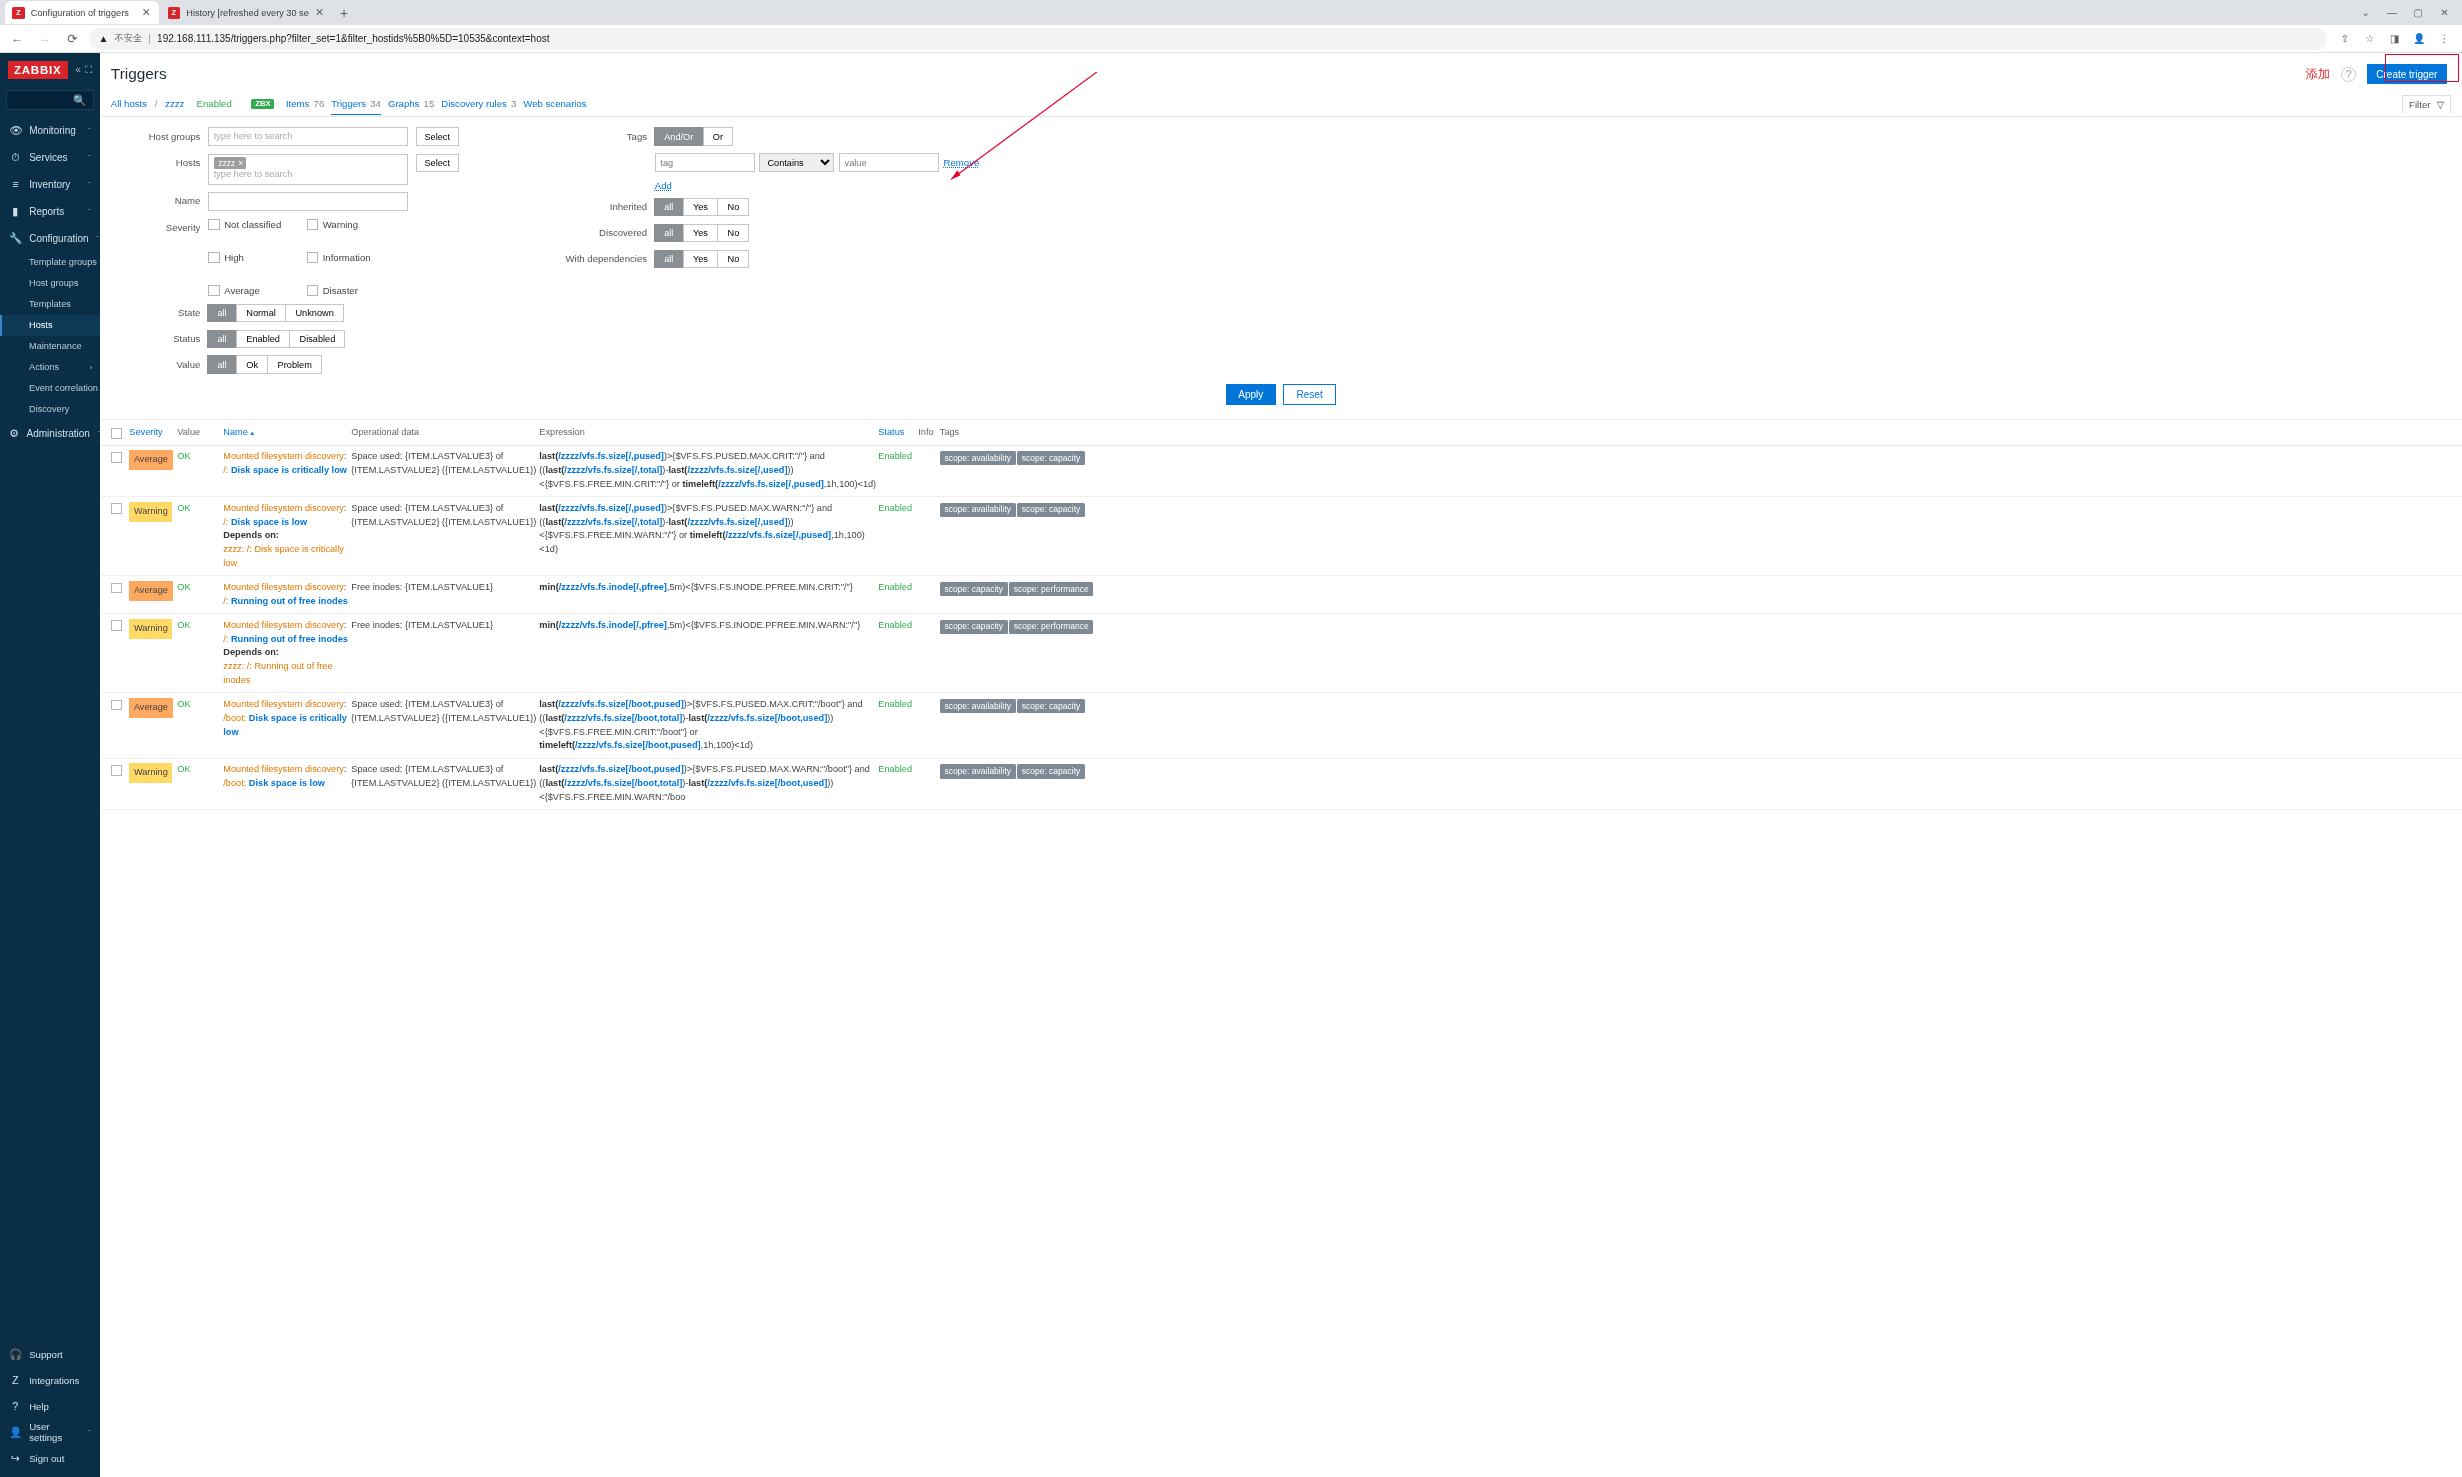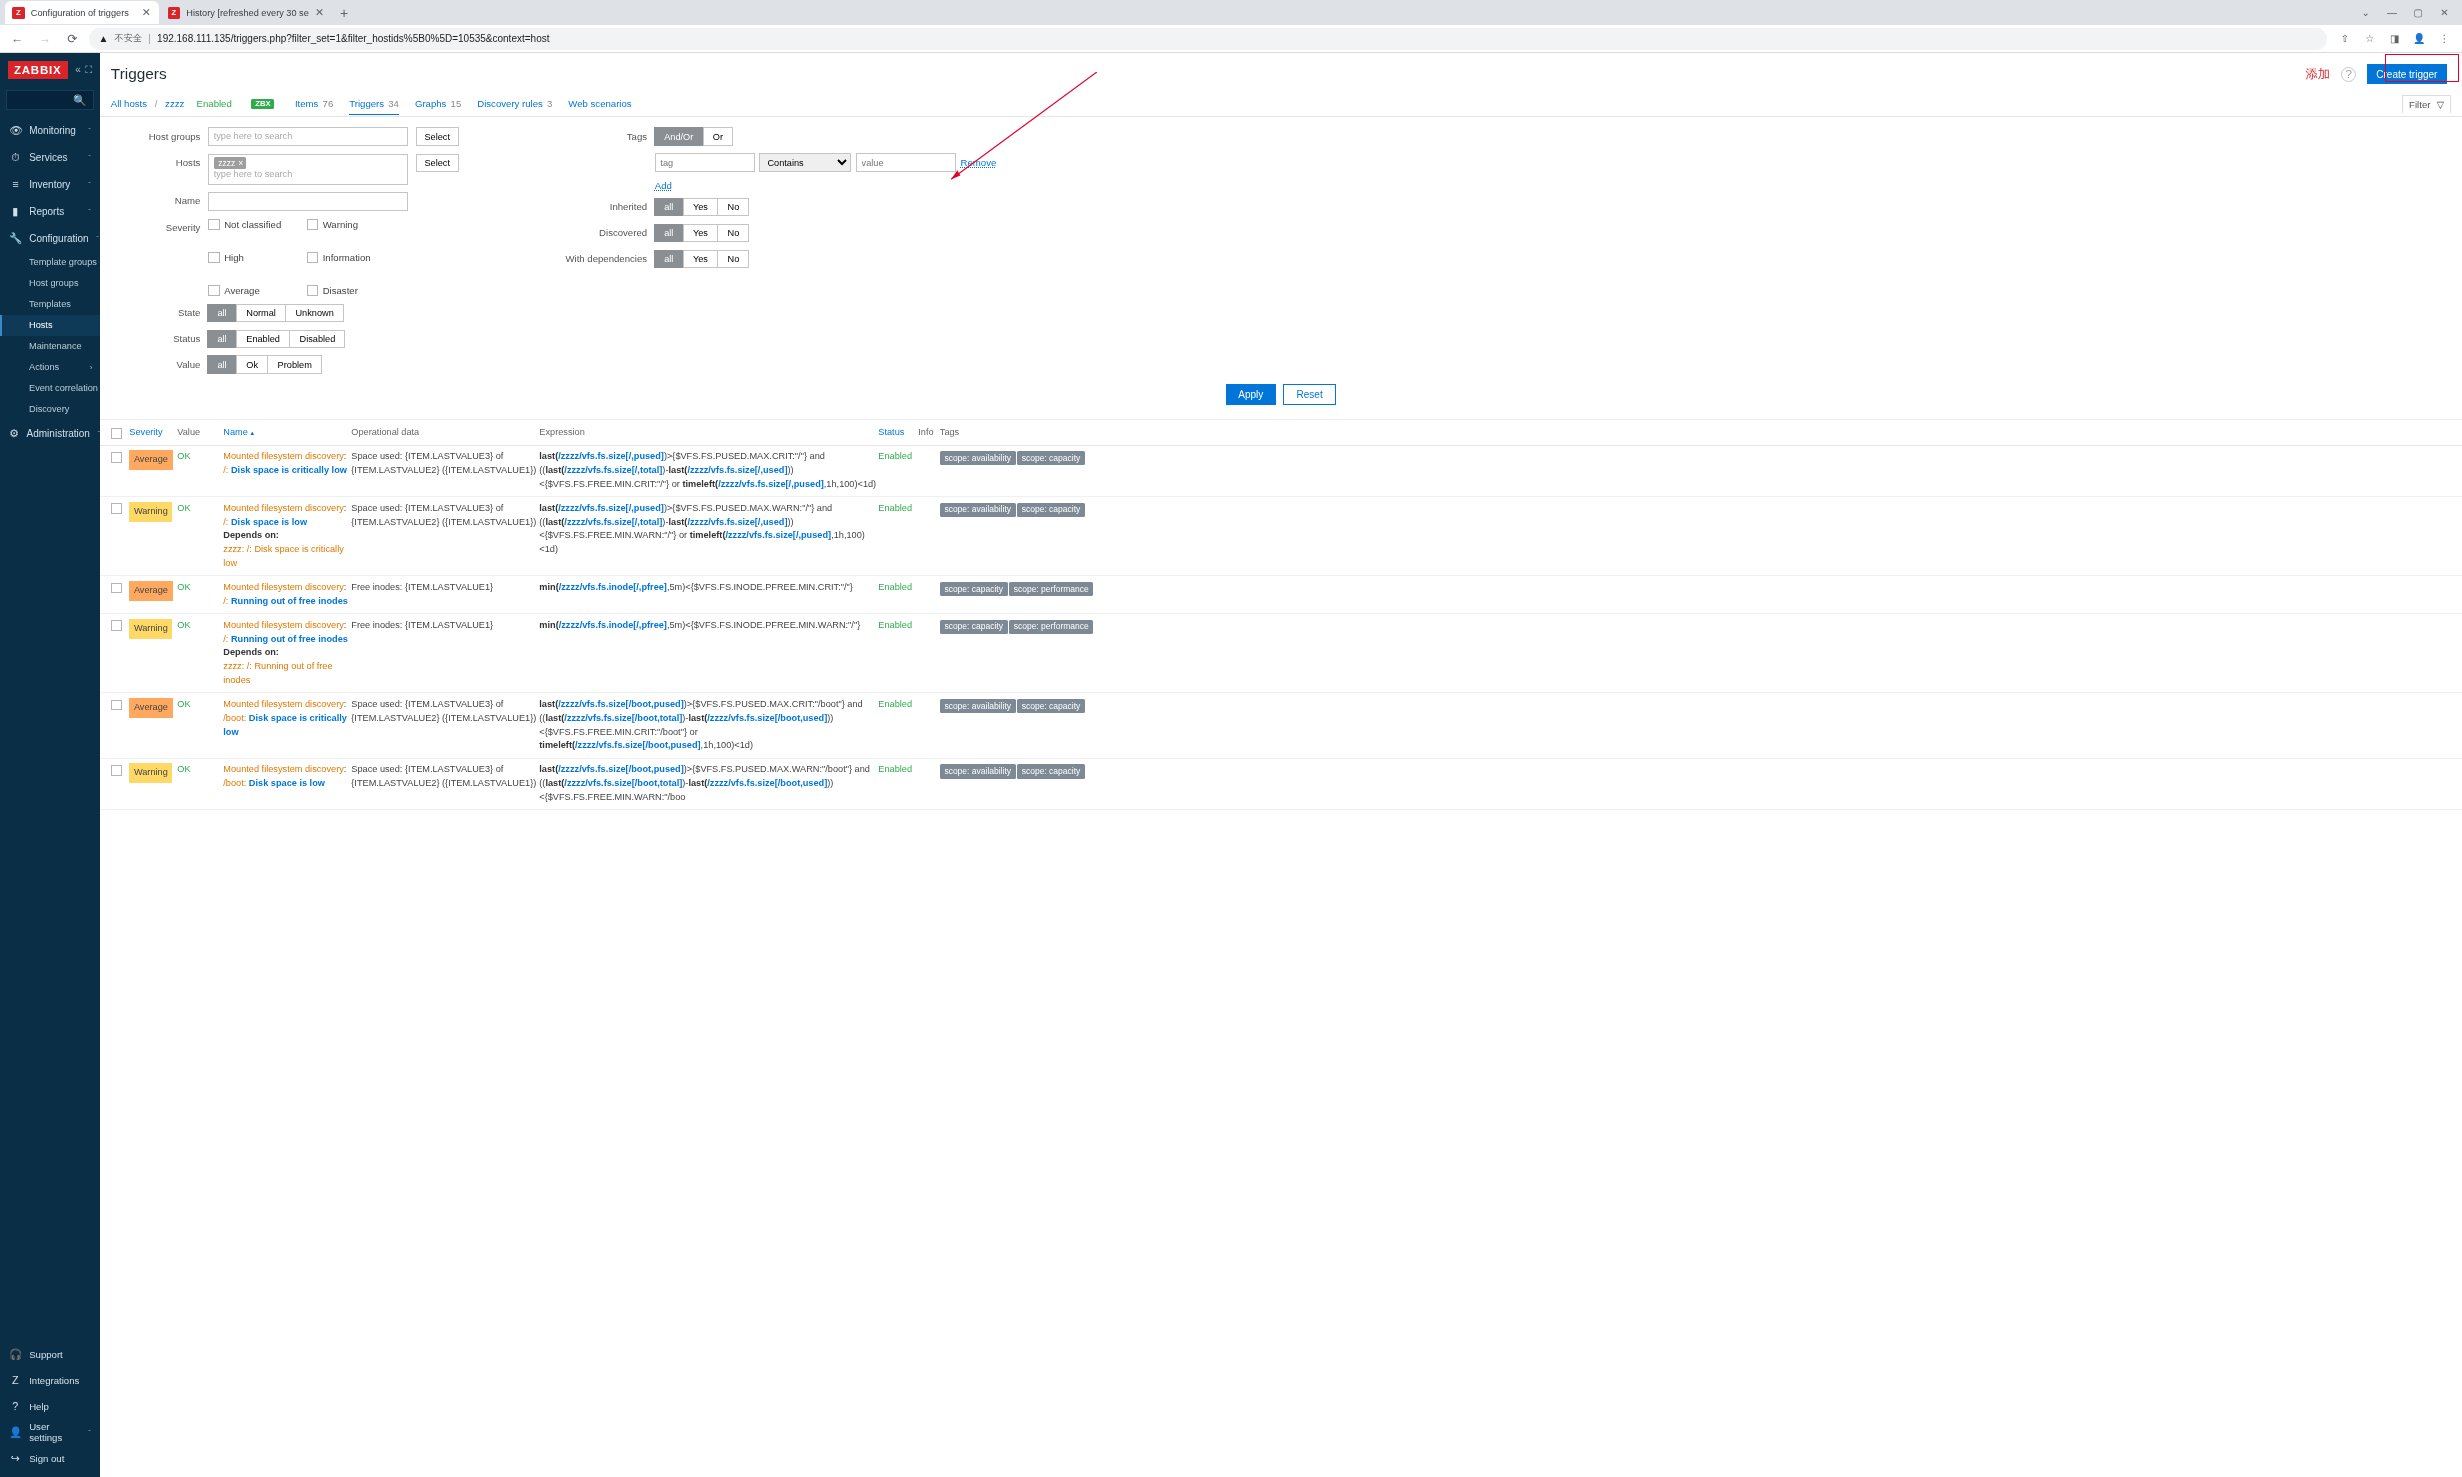--- a/index.html
+++ b/index.html
@@ -56,21 +56,21 @@
 .create-btn { background: #0275d8; color: #fff; border: none; padding: 4.6px 9.2px; font-size: 10px; border-radius: 0; cursor: pointer; }
 .red-box { position: absolute; border: 1.5px solid #e4002b; pointer-events: none; }
 
 .red-arrow { position: absolute; pointer-events: none; }
 
 .subnav { display: flex; align-items: center; padding: 0 10.8px; height: 24.6px; border-bottom: 0.8px solid #e6e6e6; gap: 4.6px; font-size: 9.6px; }
 .subnav a { color: #0275d8; text-decoration: none; }
 .subnav .crumb-sep { color: #999; margin: 0 3.1px; }
 .subnav .enabled { color: #2eac4d; margin-left: 7.7px; }
 .subnav .zbx-badge { background: #2eac4d; color: #fff; padding: 0.8px 3.8px; font-size: 7.7px; font-weight: bold; border-radius: 1.5px; margin-left: 15px; }
-.subnav .link-item { margin-left: 16px; color: #0275d8; cursor: pointer; }
+.subnav .link-item { margin-left: 7px; color: #0275d8; cursor: pointer; }
 .subnav .link-item.active { border-bottom: 1.5px solid #0275d8; padding-bottom: 4.6px; }
 .subnav .count { color: #888; margin-left: 1.5px; }
 .subnav .filter-tab { margin-left: auto; display: flex; align-items: center; gap: 6.2px; color: #555; padding: 3.1px 6.2px; background: #fff; border: 0.8px solid #ddd; border-bottom: none; }
 
 .filter-panel { padding: 10.8px 15.4px 14px; border-bottom: 0.8px solid #eee; }
 .filter-grid { display: flex; gap: 62px; }
 .filter-col { display: flex; flex-direction: column; gap: 7.7px; }
 .frow { display: flex; align-items: flex-start; gap: 7.7px; }
 .flabel { width: 85px; text-align: right; color: #555; font-size: 9.6px; padding-top: 3.1px; }
 .finput { width: 200px; min-height: 18.5px; border: 0.8px solid #c5c5c5; padding: 2.3px 4.6px; font-size: 9.2px; color: #999; background: #fff; }
@@ -79,21 +79,21 @@
 .tag-chip .x { cursor: pointer; }
 .select-btn { border: 0.8px solid #c5c5c5; background: #fff; padding: 3.1px 7.7px; font-size: 9.2px; cursor: pointer; }
 .btn-group { display: flex; }
 .btn-group button { border: 0.8px solid #c5c5c5; background: #fff; padding: 3.1px 9.2px; font-size: 9.2px; cursor: pointer; margin-left: -0.8px; }
 .btn-group button.on { background: #8a8f94; color: #fff; border-color: #8a8f94; }
 .checkbox-row { display: flex; gap: 21.5px; flex-wrap: wrap; }
 .chk { display: flex; align-items: center; gap: 4.6px; color: #444; font-size: 9.6px; }
 .chk-box { width: 11.5px; height: 11.5px; border: 0.8px solid #b5b5b5; background: #fff; }
 .tag-row { display: flex; gap: 4.6px; align-items: center; }
 .tag-input { width: 100px; height: 18.5px; border: 0.8px solid #c5c5c5; padding: 0 4.6px; font-size: 9.2px; }
-.tag-select { width: 92px; height: 18.5px; border: 0.8px solid #c5c5c5; font-size: 9.2px; padding: 0 3.1px; }
+.tag-select { width: 75px; height: 18.5px; border: 0.8px solid #c5c5c5; font-size: 9.2px; padding: 0 3.1px; }
 .link { color: #0275d8; font-size: 9.6px; cursor: pointer; text-decoration: underline dotted; }
 .filter-actions { display: flex; justify-content: center; gap: 7.7px; margin-top: 10.8px; }
 .btn-apply { background: #0275d8; color: #fff; border: none; padding: 3.8px 12.3px; font-size: 10px; cursor: pointer; }
 .btn-reset { background: #fff; color: #0275d8; border: 0.8px solid #0275d8; padding: 3.8px 12.3px; font-size: 10px; cursor: pointer; }
 
 
 .tbl { width: 100%; }
 .thead { display: flex; padding: 6.2px 10.8px; border-bottom: 0.8px solid #e6e6e6; font-size: 9.2px; color: #666; align-items: center; }
 .thead .sortable { color: #0275d8; cursor: pointer; }
 .col-chk { width: 18.5px; }

